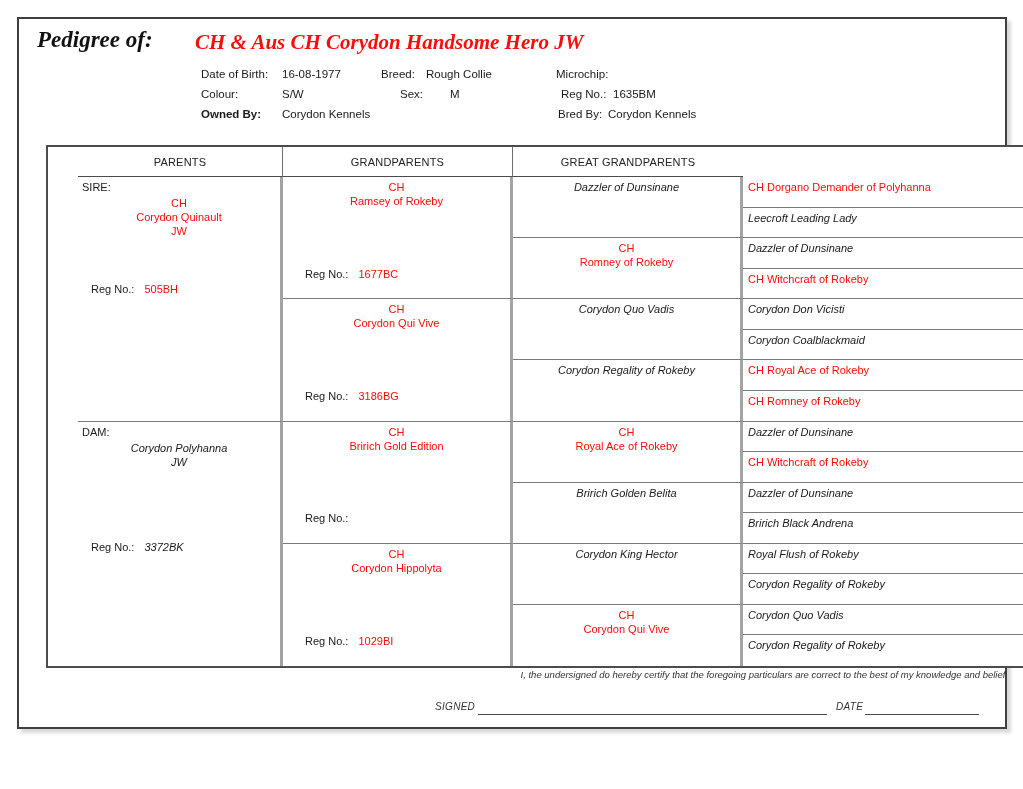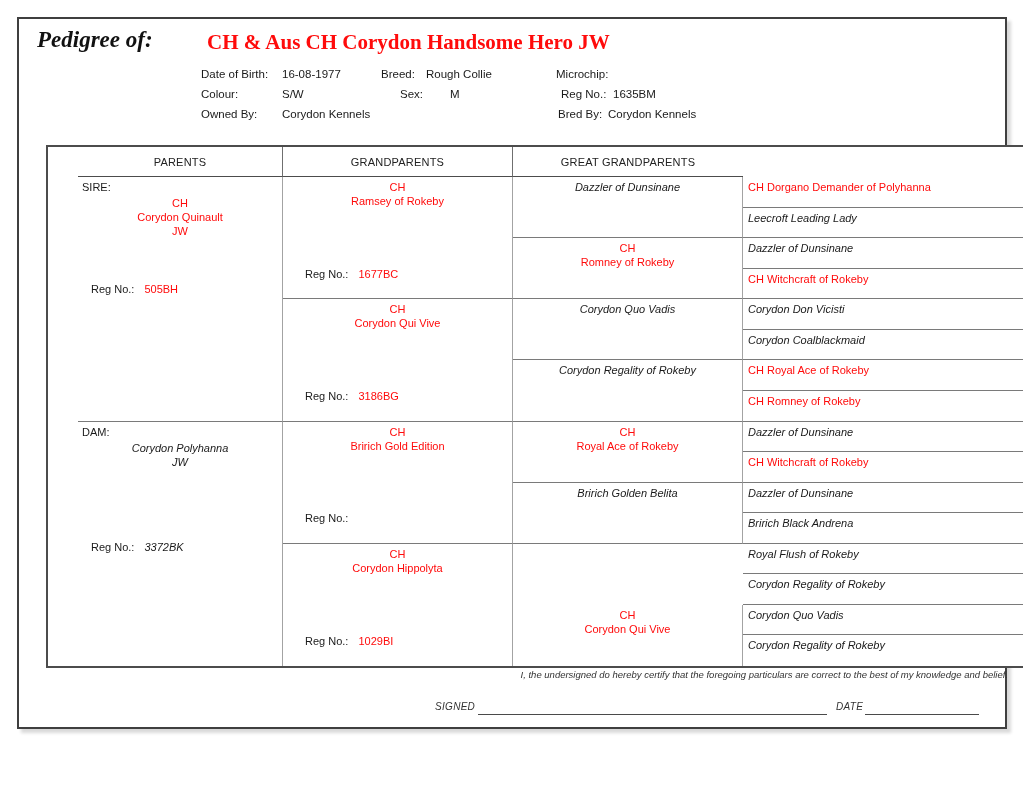--- a/index.html
+++ b/index.html
@@ -10,44 +10,44 @@
     background:#ffffff; border:2px solid var(--card-border,#3f3f3f);
     box-shadow:4px 4px 3px rgba(0,0,0,0.15);
   }
   
   #page-title {
     position:absolute; left:18px; top:8px;
     font-family:"Liberation Serif","DejaVu Serif",serif;
     font-weight:bold; font-style:italic; font-size:23px; color:#111;
   }
   #dog-title {
-    position:absolute; left:188px; top:11px;
+    position:absolute; left:176px; top:11px;
     font-family:"Liberation Serif","DejaVu Serif",serif;
-    font-weight:bold; font-size:21px;
+    font-weight:bold; font-style:italic; font-size:21px;
     color:var(--accent-red,#f00); white-space:nowrap;
   }
   .info-item { position:absolute; font-size:11.5px; color:var(--ink,#1a1a1a); white-space:nowrap; }
   
   #ptable {
     position:absolute; left:27px; top:126px; width:1016px;
     border:2px solid #4c4c4c; background:#fff;padding-left:30px;
   }
   #ptable-head { display:grid; grid-template-columns:205px 230px 230px auto; height:30px; }
   .hcell {
     display:flex; align-items:center; justify-content:center;
     font-size:11px; color:#222; letter-spacing:0.2px;
     border-right:1px solid #6f6f6f; border-bottom:1px solid #4c4c4c;
   }
   .hcell:last-child { border-right:none; }
   #ptable-body {
     display:grid; grid-template-columns:205px 230px 230px auto;
     grid-template-rows:repeat(16,1fr); height:489px; position:relative;
   }
   .cell {
-    position:relative; border-right:1px solid #a3a3a3; border-bottom:1px solid #7a7a7a;
+    position:relative; border-right:3px solid #a3a3a3; border-bottom:1px solid #7a7a7a;
     font-size:11px; color:var(--ink,#1a1a1a); line-height:14px; overflow:hidden;
   }
   .cell.lastcol { border-right:none; }
   .cell.lastrow { border-bottom:none; }
   .role { padding:3px 0 0 4px; font-size:11px; }
   .pname { margin-top:2px; text-align:center; white-space:pre-line; }
   .gname { padding-top:3px; text-align:center; white-space:pre-line; }
   .ggg-name { padding:3px 2px 0 5px; text-align:left; white-space:nowrap; }
   .reg { position:absolute; white-space:nowrap; }
   .parent .reg { left:13px; }
@@ -85,21 +85,21 @@
   <div class="info-item" style="left:537px; top:49px;">Microchip:</div>
   <div class="info-item val" style="left:597px; top:49px;"></div>
 
   <div class="info-item" style="left:182px; top:69px;">Colour:</div>
   <div class="info-item val" style="left:263px; top:69px;">S/W</div>
   <div class="info-item" style="left:381px; top:69px;">Sex:</div>
   <div class="info-item val" style="left:431px; top:69px;">M</div>
   <div class="info-item" style="left:542px; top:69px;">Reg No.:</div>
   <div class="info-item val" style="left:594px; top:69px;">1635BM</div>
 
-  <div class="info-item" style="left:182px; top:89px;">Owned By:</div>
+  <div class="info-item" style="left:182px; top:89px;font-weight:bold;">Owned By:</div>
   <div class="info-item val" style="left:263px; top:89px;">Corydon Kennels</div>
   <div class="info-item" style="left:539px; top:89px;">Bred By:</div>
   <div class="info-item val" style="left:589px; top:89px;">Corydon Kennels</div>
 
   <div id="ptable">
     <div id="ptable-head">
       <div class="hcell">PARENTS</div>
       <div class="hcell">GRANDPARENTS</div>
       <div class="hcell">GREAT GRANDPARENTS</div>
     </div>
@@ -165,20 +165,23 @@
       <div class="cell gg" style="grid-column:3; grid-row:7 / span 2;">
         <div class="gname" data-color="black">Corydon Regality of Rokeby</div>
       </div>
       <div class="cell gg" style="grid-column:3; grid-row:9 / span 2;">
         <div class="gname" data-color="red">CH
 Royal Ace of Rokeby</div>
       </div>
       <div class="cell gg" style="grid-column:3; grid-row:11 / span 2;">
         <div class="gname" data-color="black">Bririch Golden Belita</div>
       </div>
+      <div class="cell gg" style="grid-column:3; grid-row:13 / span 2;">
+        <div class="gname" data-color="black">Corydon King Hector</div>
+      </div>
       <div class="cell gg lastrow" style="grid-column:3; grid-row:15 / span 2;">
         <div class="gname" data-color="red">CH
 Corydon Qui Vive</div>
       </div>
 
       <div class="cell lastcol" style="grid-column:4; grid-row:1;">
         <div class="ggg-name" data-color="red">CH Dorgano Demander of Polyhanna</div>
       </div>
       <div class="cell lastcol" style="grid-column:4; grid-row:2;">
         <div class="ggg-name" data-color="black">Leecroft Leading Lady</div>

